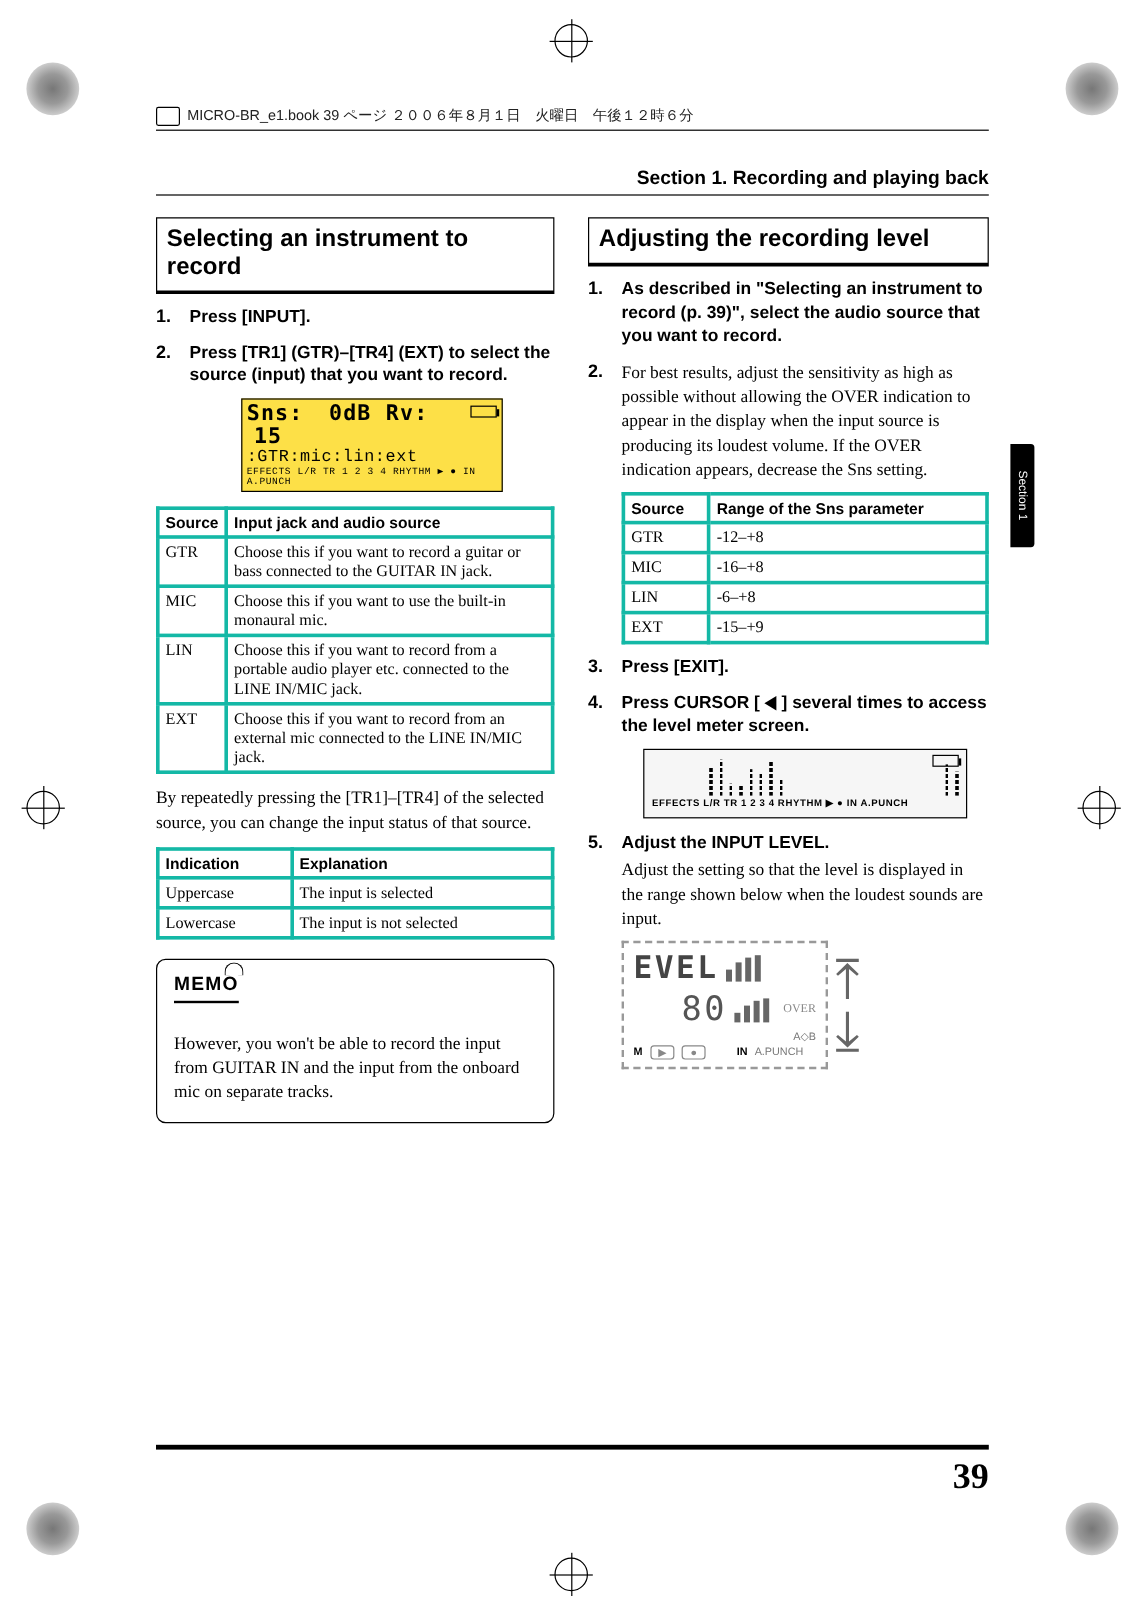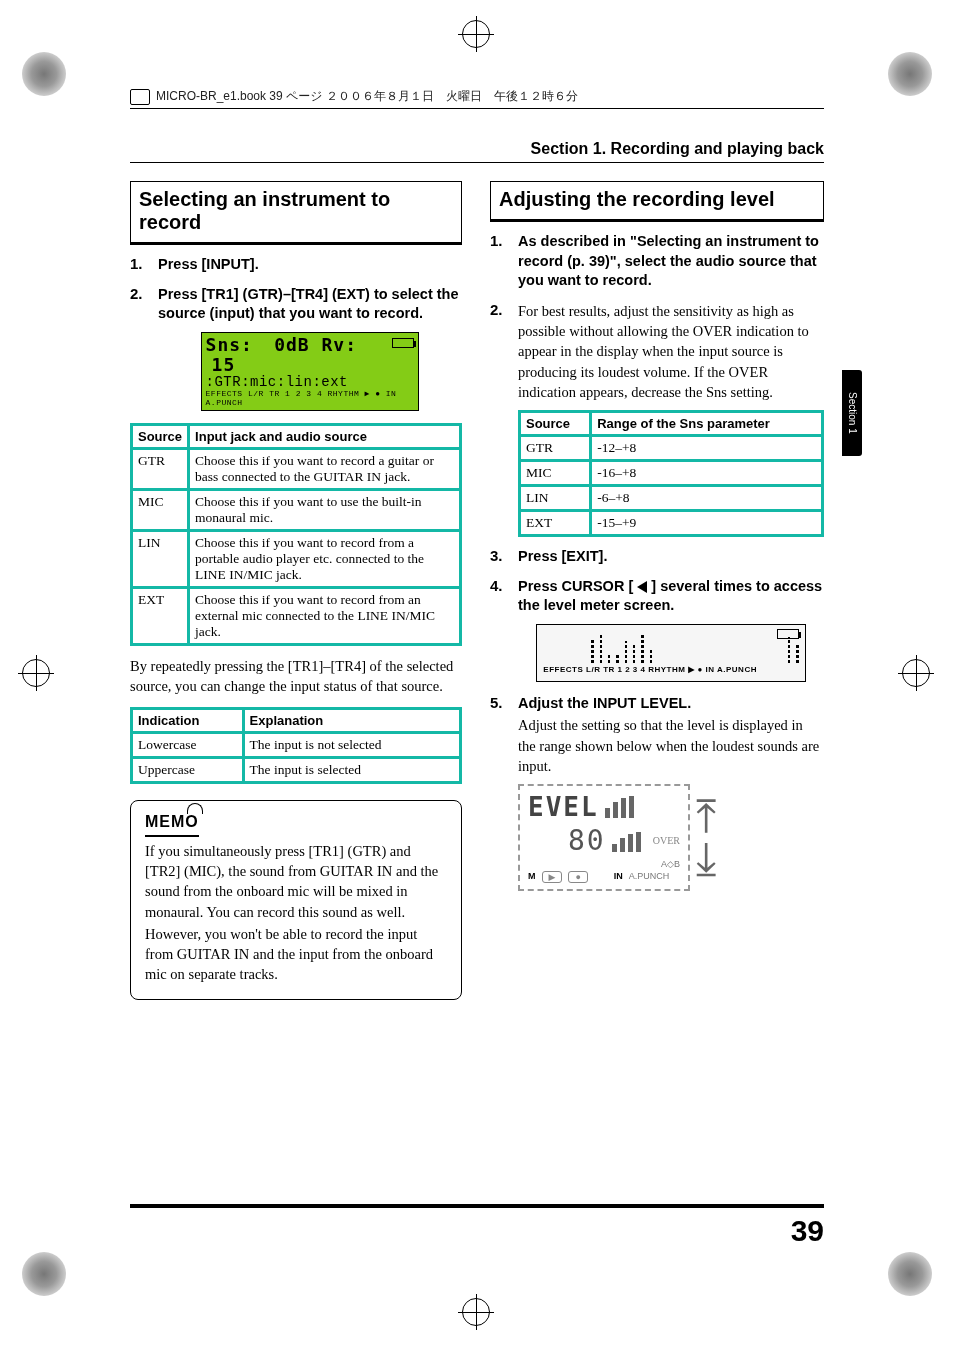--- a/index.html
+++ b/index.html
@@ -60,21 +60,21 @@
   ol.steps > li { counter-increment: step; position: relative; padding-left: 28px; margin-bottom: 10px; font-size: 14px; }
   ol.steps > li::before {
     content: counter(step) ".";
     position: absolute; left: 0; top: 0;
     font-family: Arial, Helvetica, sans-serif; font-weight: 800; font-size: 15px;
   }
   .step-head { font-family: Arial, Helvetica, sans-serif; font-weight: 700; font-size: 14.5px; line-height: 1.35; }
   .step-body { font-family: "Times New Roman", serif; font-size: 14.5px; line-height: 1.4; margin-top: 2px; }
 
   .lcd {
-    margin: 8px auto 12px; width: 72%; border: 1.5px solid #000; background: #84cc16;
+    margin: 8px auto 12px; width: 72%; border: 1.5px solid #000; background: #fde047;
     font-family: "Courier New", monospace; font-size: 12px; line-height: 1.1; padding: 2px 4px;
   }
   .lcd .big { font-family: "Lucida Console", monospace; font-weight: bold; font-size: 18px; letter-spacing: 1px; }
   .lcd .row2 { font-size: 14px; letter-spacing: 0.5px; }
   .lcd .row3 { font-size: 8px; letter-spacing: 0.5px; }
   .batt { float: right; border: 1px solid #000; width: 22px; height: 10px; position: relative; margin-top: 3px; }
   .batt::after { content:""; position:absolute; right:-3px; top:2px; width:2px; height:6px; background:#000; }
   .batt-fill { background:#000; height:100%; width:80%; }
 
   table.data {
@@ -123,21 +123,21 @@
   .level-bracket { font-size: 46px; color:#666; line-height: 0.6; display:flex; flex-direction:column; justify-content:space-between; height:70px; }
 
   .side-tab {
     position: absolute; right: 92px; top: 370px; width: 20px; height: 86px;
     background: #000; color: #fff; font-family: Arial, sans-serif; font-size: 10px;
     writing-mode: vertical-rl; text-align: center; display:flex; align-items:center; justify-content:center;
     border-radius: 0 3px 3px 0;
   }
 
   .footer-rule { position:absolute; left:130px; right:130px; bottom:140px; border-top:4px solid #000; }
-  .page-num { position:absolute; right:130px; bottom:100px; font-family: Liberation Sans, sans-serif; font-size:30px; font-weight:900; }
+  .page-num { position:absolute; right:130px; bottom:100px; font-family: Liberation Serif, serif; font-size:30px; font-weight:900; }
 
   .tri-left { display:inline-block; width:0; height:0; border-top:6px solid transparent; border-bottom:6px solid transparent; border-right:10px solid #000; vertical-align:middle; }
 </style>
 </head>
 <body>
 
 <div class="corner-dot cd-tl"></div>
 <div class="corner-dot cd-tr"></div>
 <div class="corner-dot cd-bl"></div>
 <div class="corner-dot cd-br"></div>
@@ -221,34 +221,33 @@
 
       <table class="data">
         <thead>
             <tr>
           <th>Indication</th>
           <th>Explanation</th>
         </tr>
           </thead>
         <tbody>
           <tr>
+              <td>Uppercase</td>
+              <td>The input is selected</td>
+            </tr>
+          <tr>
               <td>Lowercase</td>
               <td>The input is not selected</td>
             </tr>
-          <tr>
-              <td>Uppercase</td>
-              <td>The input is selected</td>
-            </tr>
         </tbody>
       </table>
 
       <div class="memo">
         <span class="memo-label">MEMO</span>
-        <p>If you simultaneously press [TR1] (GTR) and [TR2] (MIC), the sound from GUITAR IN and the sound from the onboard mic will be mixed in monaural. You can record this sound as well.</p>
-        <p style="margin-top:2px">However, you won't be able to record the input from GUITAR IN and the input from the onboard mic on separate tracks.</p>
+        <p style="margin-top:20px">However, you won't be able to record the input from GUITAR IN and the input from the onboard mic on separate tracks.</p>
       </div>
     </div>
 
     <div class="col">
       <h2 class="boxed">Adjusting the recording level</h2>
 
       <ol class="steps">
         <li>
           <div class="step-head">As described in "Selecting an instrument to record (p. 39)", select the audio source that you want to record.</div>
         </li>

